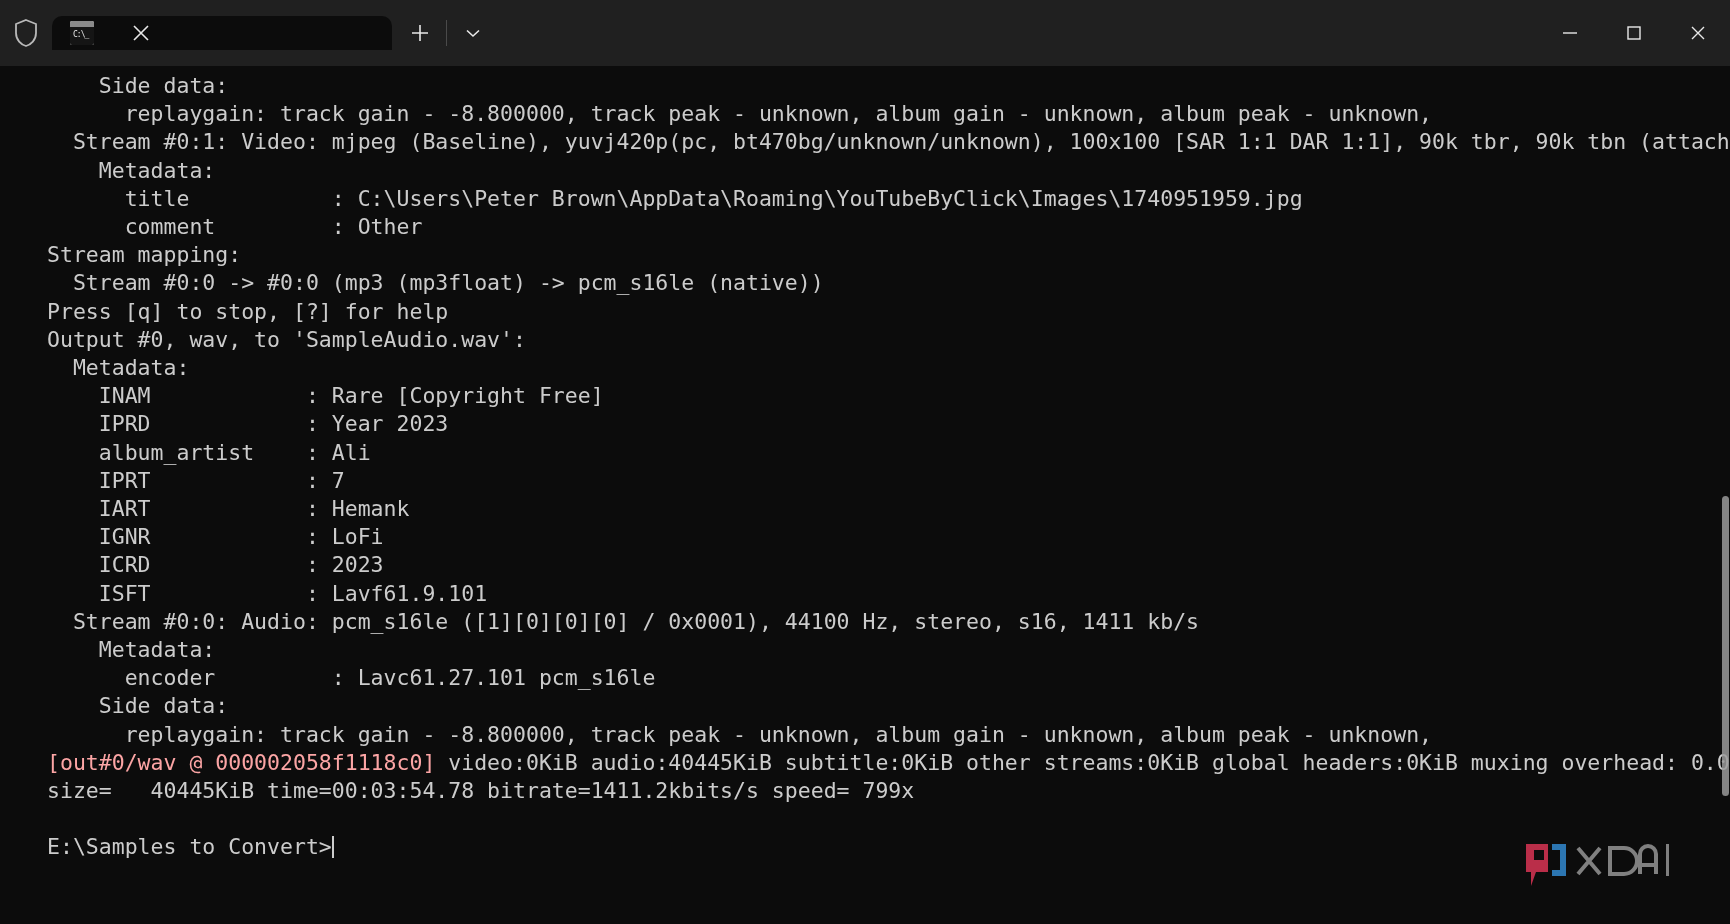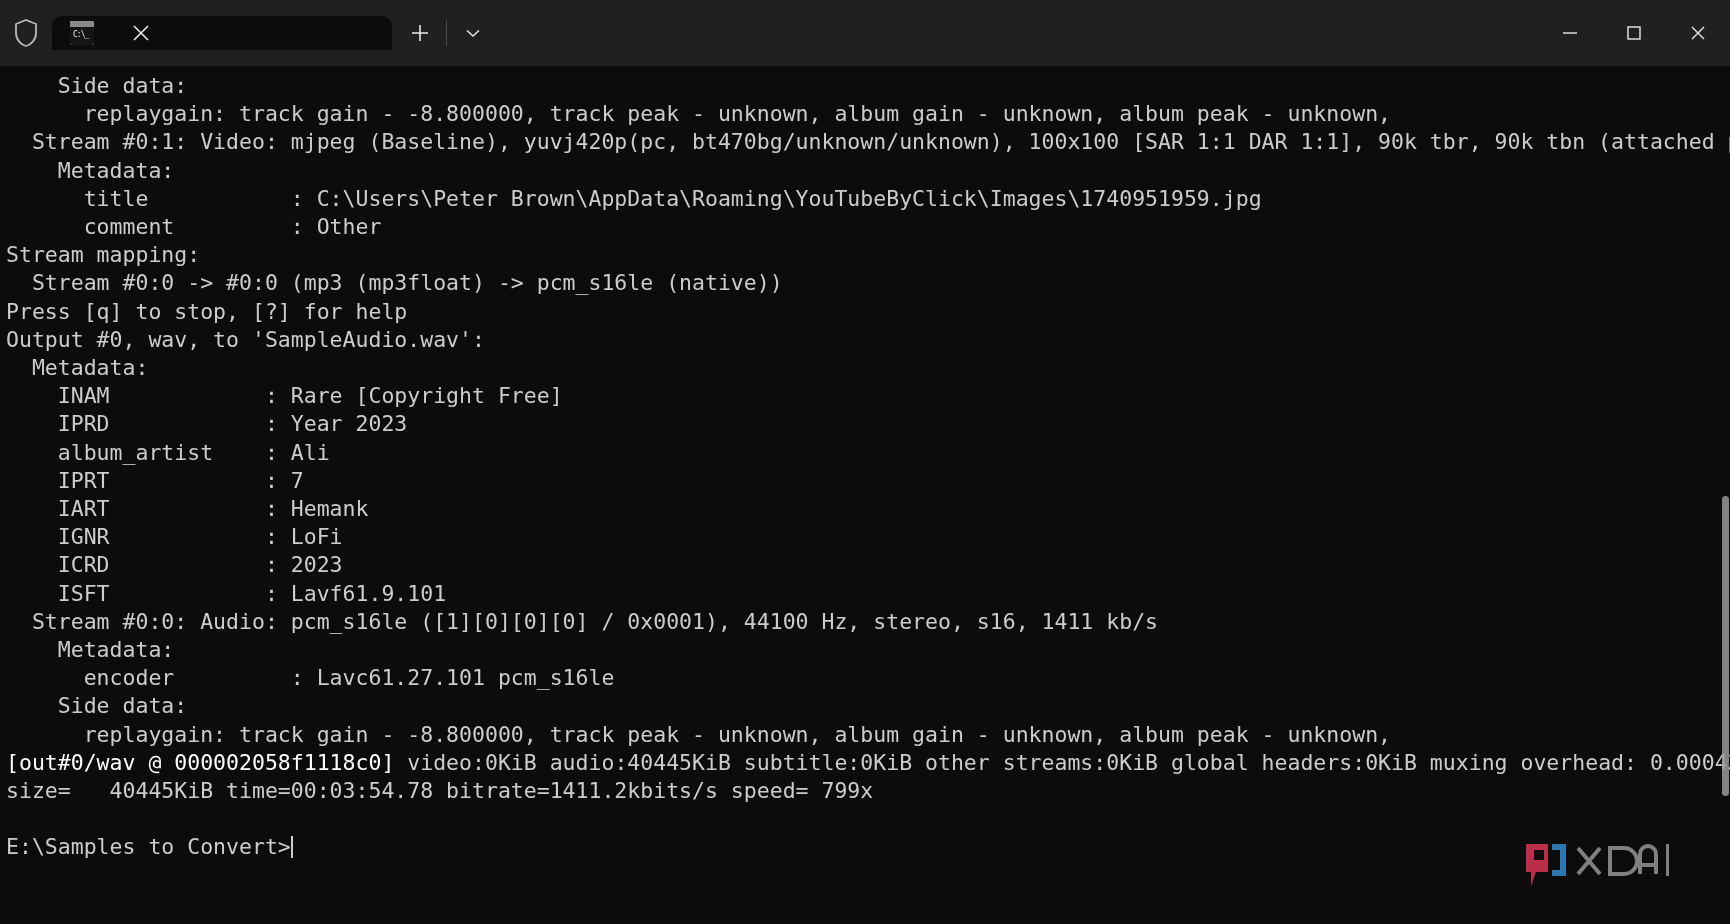--- a/index.html
+++ b/index.html
@@ -141,22 +141,22 @@
     overflow: hidden;
   }
   #term-lines {
     font-family: "DejaVu Sans Mono", monospace;
     font-size: 21.5px;
     line-height: 28.2px;
     color: #cccccc;
     white-space: pre;
     letter-spacing: 0px;
   }
-  .line { display: block; min-height: 28.2px; }
-  .magenta { color: #ffffff; }
+  .line { display: block; min-height: 28.2px; margin-left: 41px; }
+  .magenta { color: #fca5a5; }
 
   .cursor {
     display: inline-block;
     width: 2px;
     height: 22px;
     background: #cccccc;
     vertical-align: -4px;
   }
 
   

